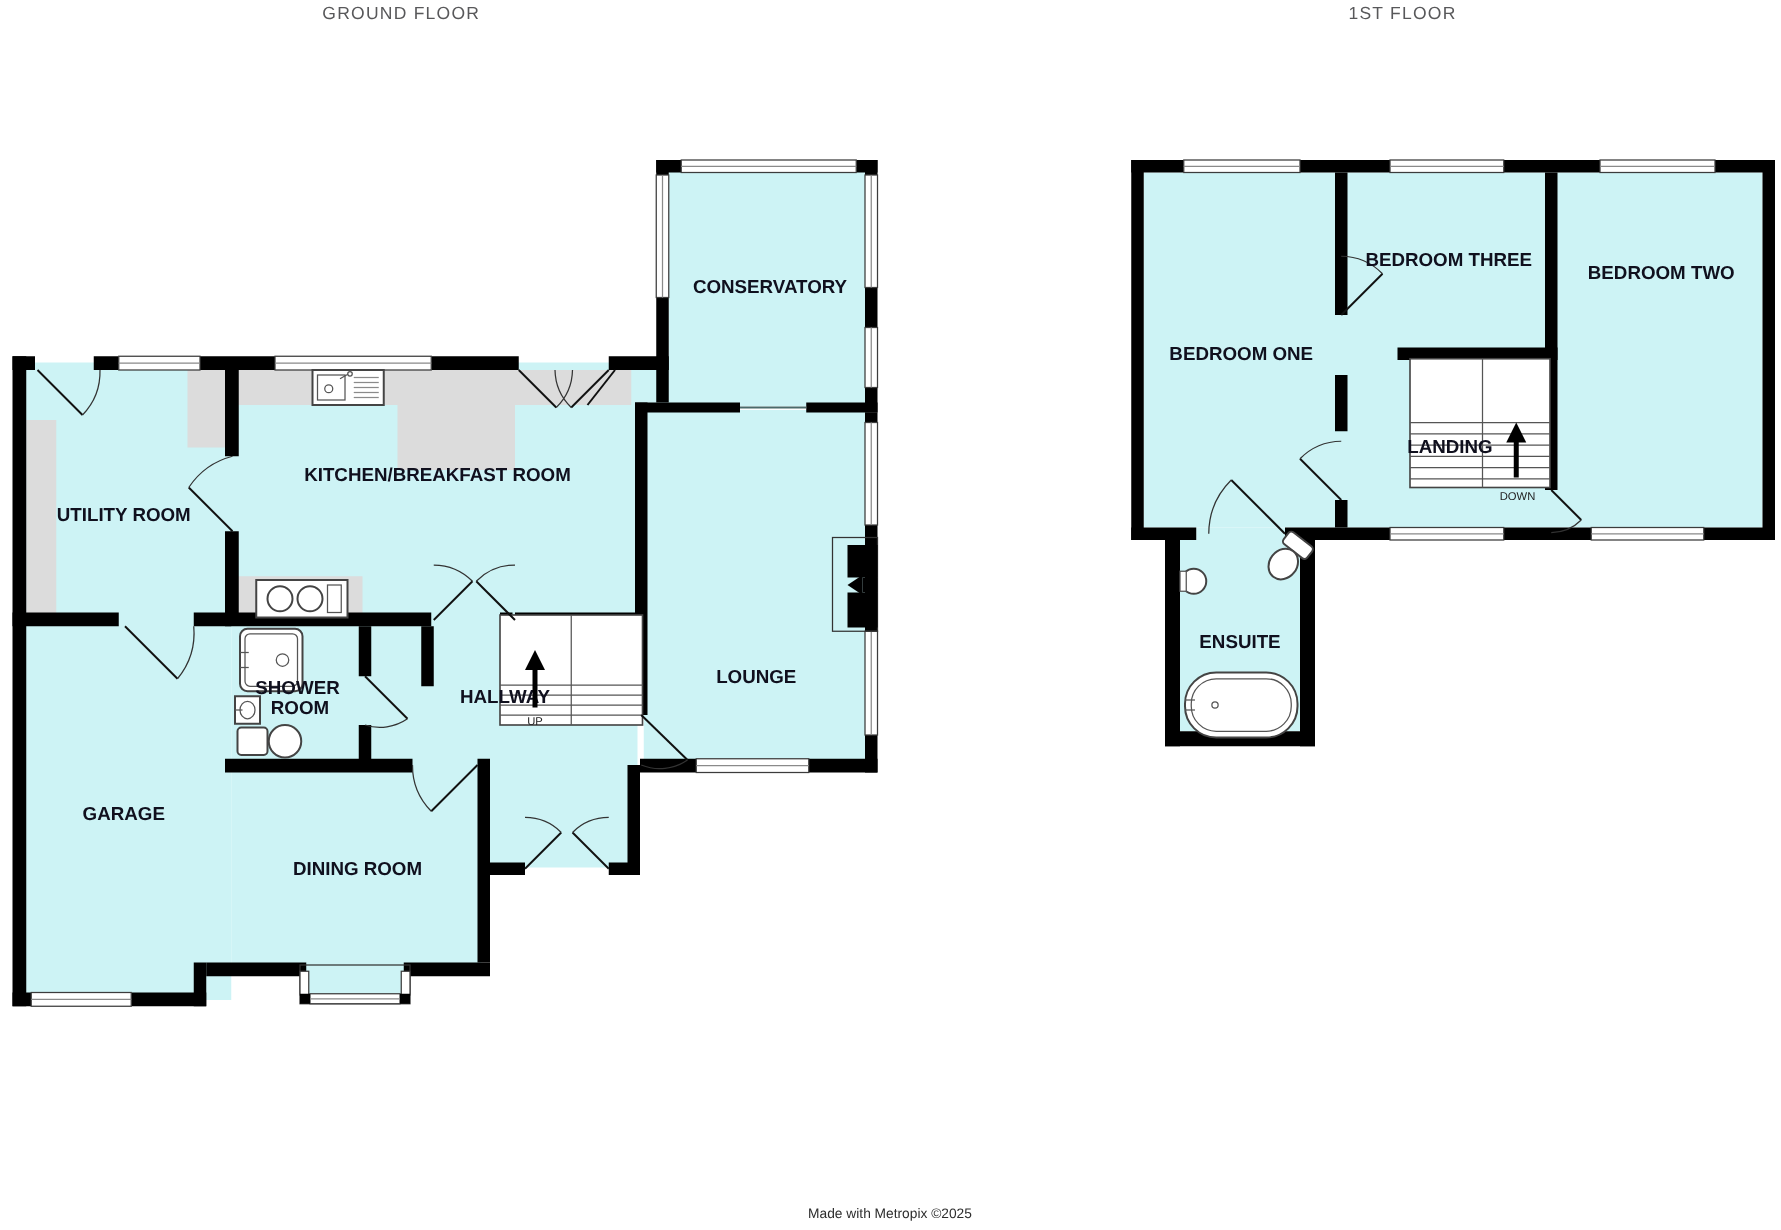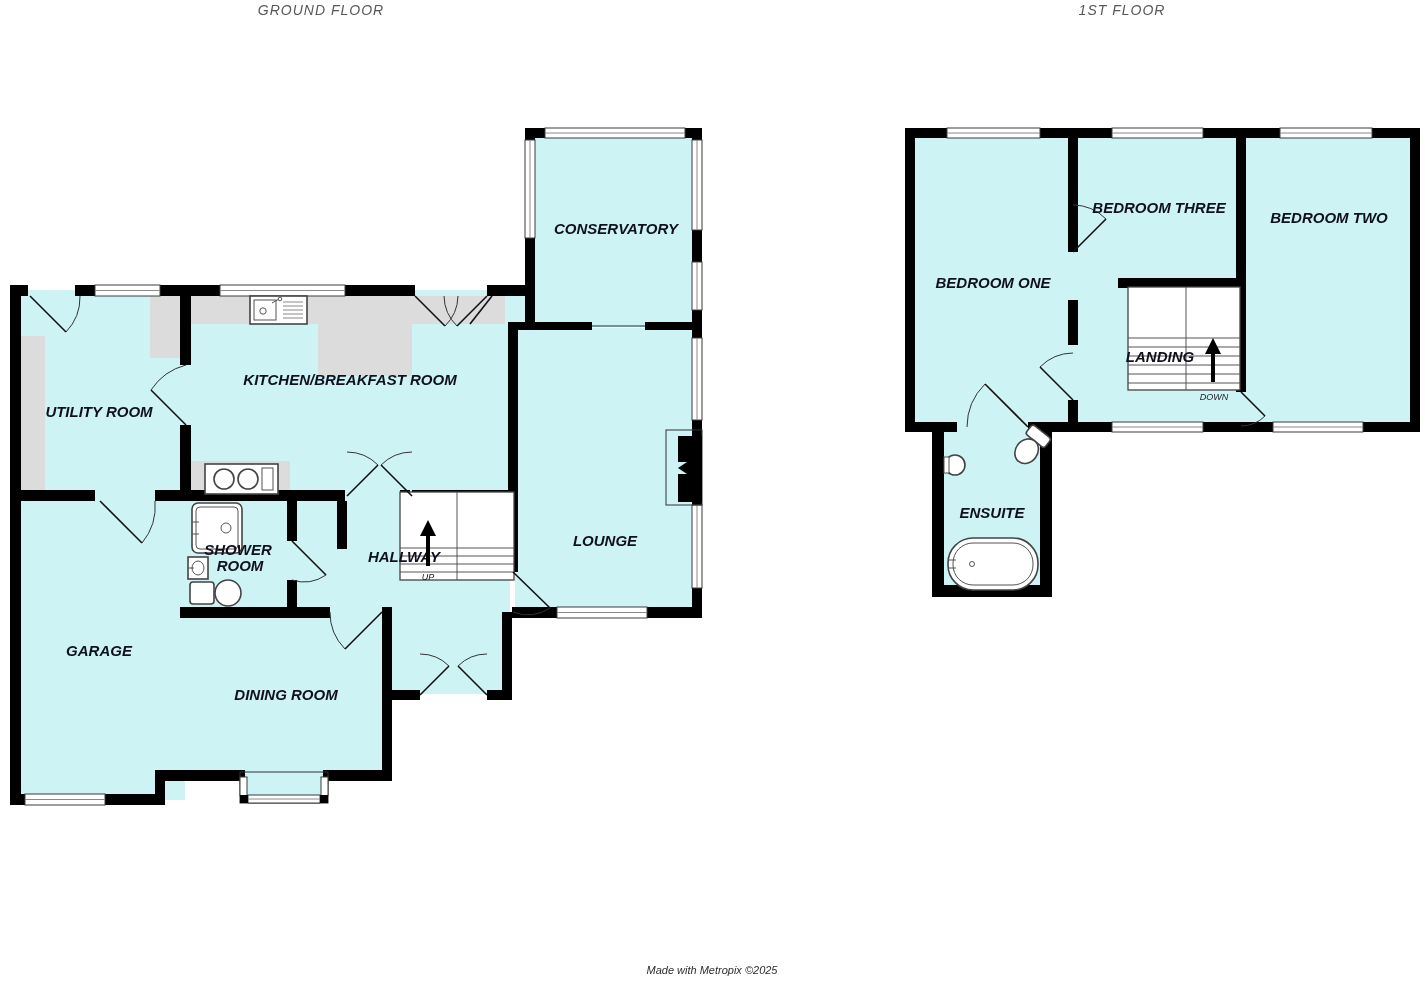--- a/index.html
+++ b/index.html
@@ -3,21 +3,21 @@
 <meta charset="utf-8">
 <style>
   :root{
     --room-fill:#cdf3f5;
     --wall:#000000;
     --counter:#dcdcdc;
     --title:#58585a;
     --label:#10101e;
   }
   html,body{margin:0;padding:0;background:#ffffff;}
-  .plan-wrap{width:1373px;height:984px;position:relative;background:#fff;font-style:italic;}
+  .plan-wrap{width:1373px;height:984px;position:relative;background:#fff;}
   svg{display:block;font-family:"Liberation Sans",sans-serif;}
   .room{fill:var(--room-fill);}
   .wall{fill:var(--wall);}
   .counter{fill:var(--counter);}
   .glass{fill:#ffffff;stroke:#3c3c3c;stroke-width:1;}
   .glassline{stroke:#8a8a8a;stroke-width:1;}
   .opening{stroke:#4a6a6a;stroke-width:1.5;}
   .door-arc{fill:none;stroke:#333;stroke-width:1;}
   .door-leaf{stroke:#111;stroke-width:1.6;}
   .stairs{fill:#ffffff;stroke:#444;stroke-width:1.3;}

